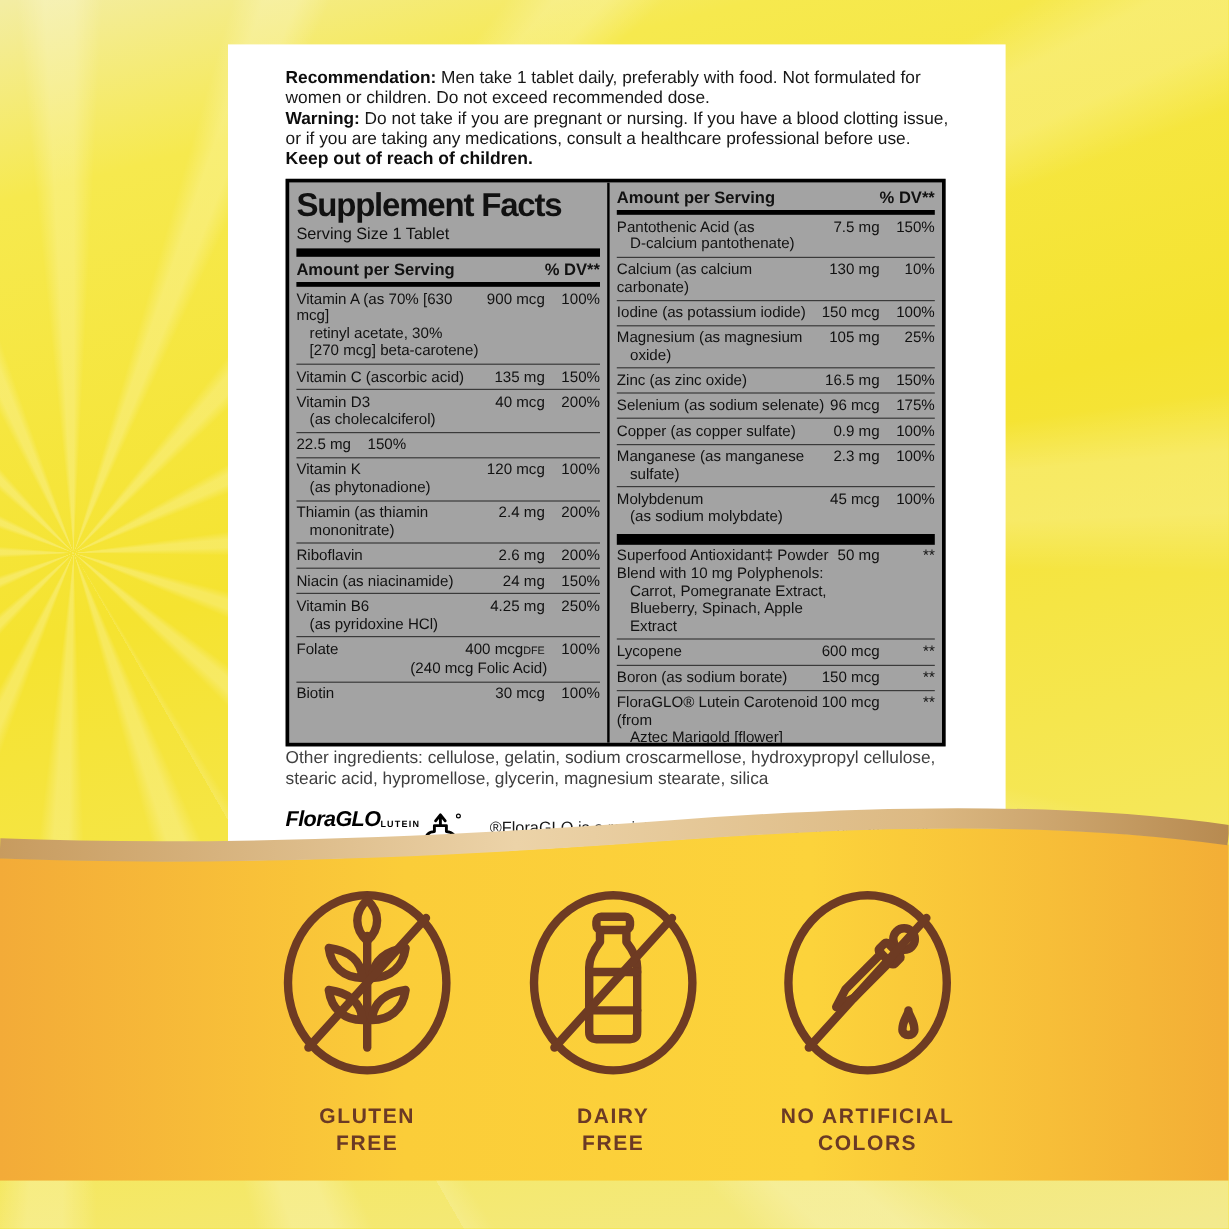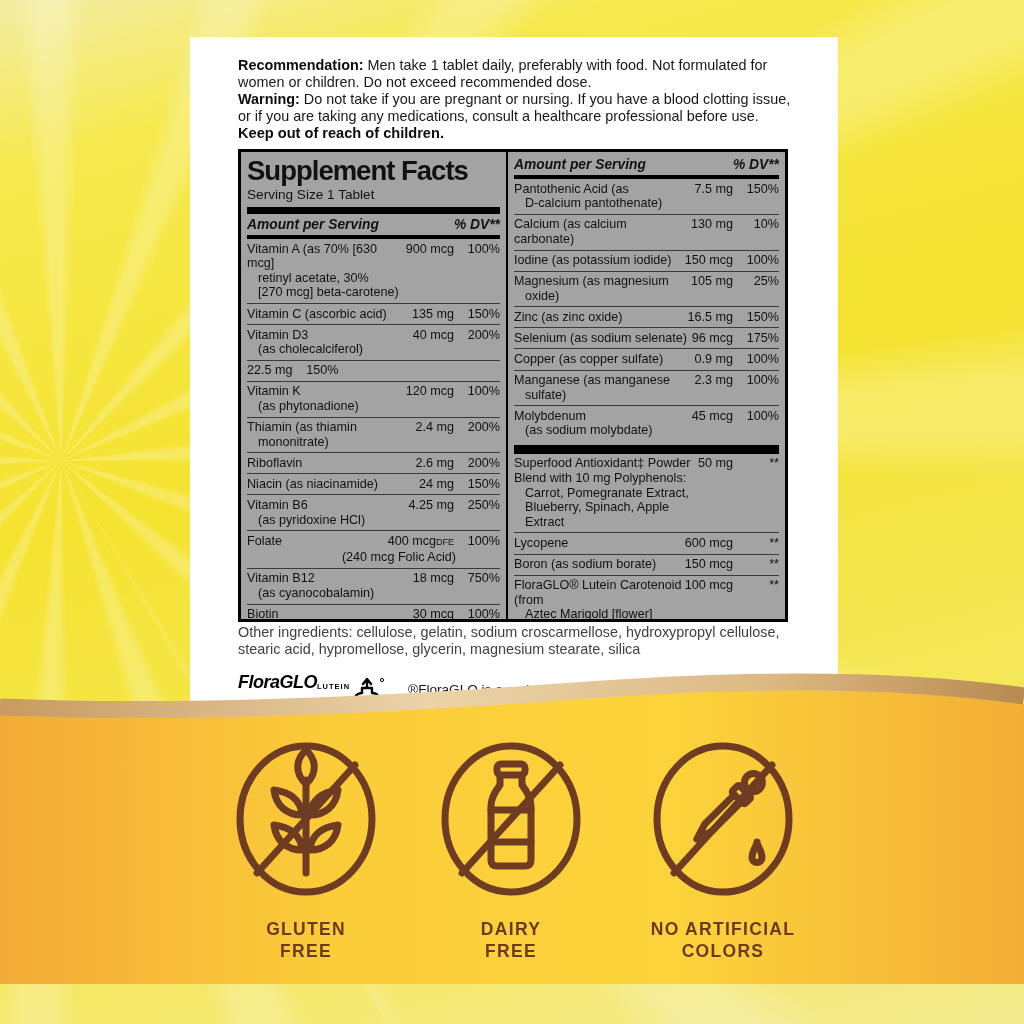--- a/index.html
+++ b/index.html
@@ -33,21 +33,21 @@
     box-sizing:border-box;display:flex;overflow:hidden;background:#a3a3a3;
   }
   .sf-col-left{width:267px;border-right:2.5px solid #000;box-sizing:border-box;
     padding:2px 6px 0 6px;display:flex;flex-direction:column;}
   .sf-col-right{flex:1;box-sizing:border-box;padding:2px 6px 0 6px;display:flex;flex-direction:column;}
   .sf-title{font-size:27.5px;font-weight:bold;letter-spacing:-1px;line-height:30px;margin:2px 0 1px;}
   .sf-serving{font-size:13.6px;margin:0 0 5px;}
   .bar{height:7px;background:#000;flex:none;}
   .bar.mid{height:4.5px;}
   .bar.thick{height:9px;}
-  .t-head{display:flex;justify-content:space-between;font-weight:bold;font-size:13.8px;padding:3px 0 3px;font-style:italic;}
+  .t-head{display:flex;justify-content:space-between;font-weight:bold;font-size:13.8px;padding:3px 0 3px;}
   .t-row{display:flex;align-items:flex-start;border-top:1px solid #3a3a3a;padding:2.5px 0 3px;
     font-size:12.6px;line-height:14.6px;}
   .t-row.first{border-top:none;}
   .t-name{flex:1;padding-right:2px;}
   .t-name .ind{padding-left:11px;}
   .t-amt{text-align:right;white-space:nowrap;}
   .t-dv{width:46px;text-align:right;white-space:nowrap;}
   .dfe{font-size:9px;letter-spacing:0;}
   .t-note{text-align:right;padding:0 44px 3px 0;font-size:12.6px;line-height:14.6px;margin-top:-2px;}
   
@@ -159,28 +159,20 @@
             <div class="t-dv">250%</div>
           </div>
           <div class="t-row">
             <div class="t-name">
               <div>Folate</div>
             </div>
             <div class="t-amt">400 mcg<span class="dfe">DFE</span></div>
             <div class="t-dv">100%</div>
           </div>
           <div class="t-note">(240 mcg Folic Acid)</div>
-          <div class="t-row">
-            <div class="t-name">
-              <div>Vitamin B12</div>
-              <div class="ind">(as cyanocobalamin)</div>
-            </div>
-            <div class="t-amt">18 mcg</div>
-            <div class="t-dv">750%</div>
-          </div>
           <div class="t-row">
             <div class="t-name">
               <div>Biotin</div>
             </div>
             <div class="t-amt">30 mcg</div>
             <div class="t-dv">100%</div>
           </div>
         </div>
     </div>
 

